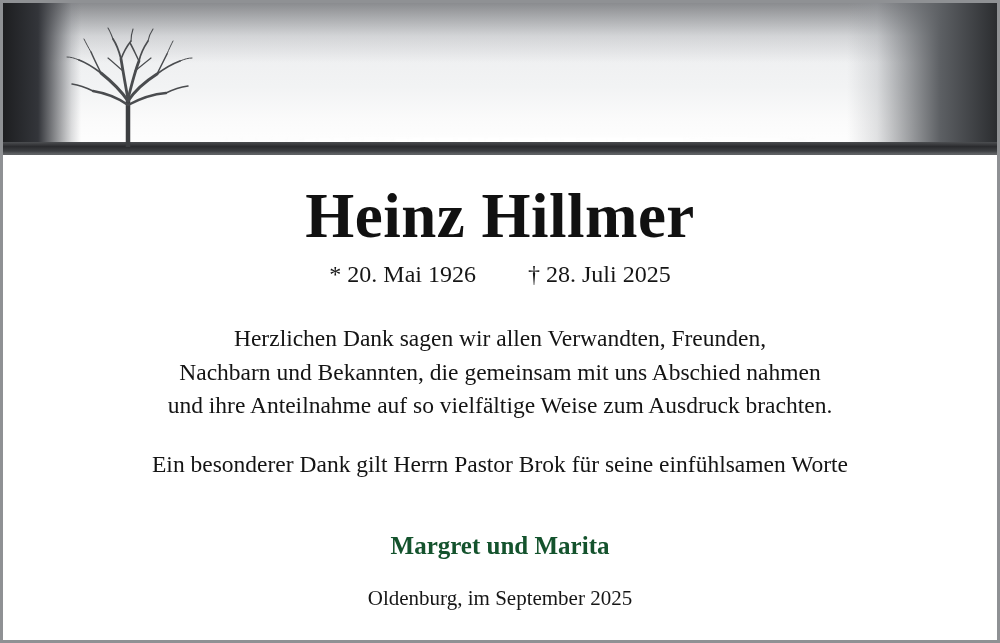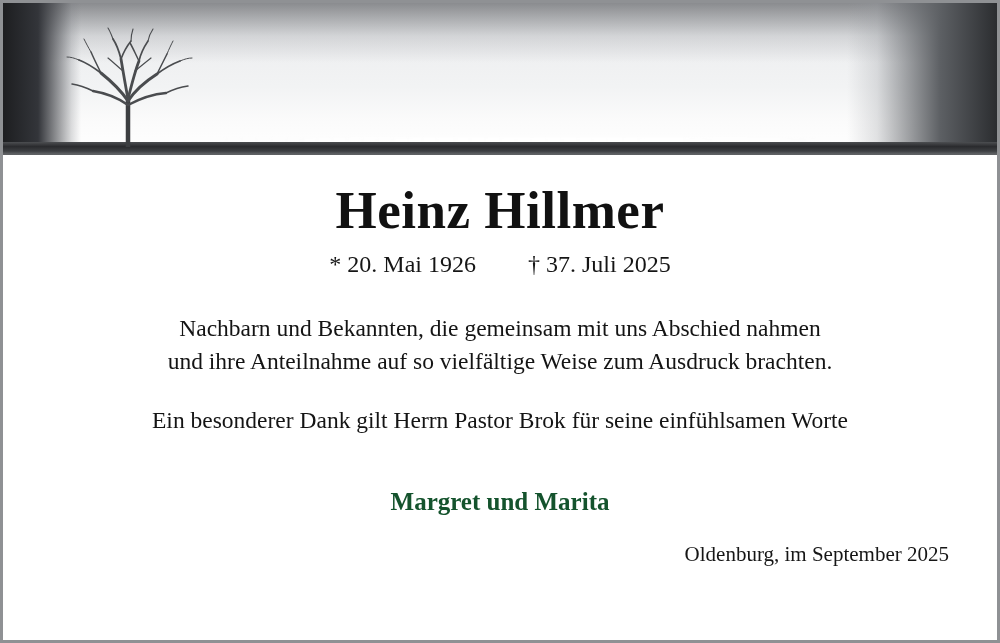--- a/index.html
+++ b/index.html
@@ -87,21 +87,21 @@
   .tree svg { display: block; }
 
   
   .content {
     position: relative;
     padding: 0 48px;
     text-align: center;
   }
   .deceased-name {
     margin: 28px 0 0 0;
-    font-size: 53px;
+    font-size: 63px;
     font-weight: 700;
     letter-spacing: 0.5px;
     line-height: 1.05;
     color: #111111;
   }
   .dates {
     margin-top: 12px;
     font-size: 24px;
     color: #151515;
     display: flex;
@@ -131,21 +131,20 @@
   .family {
     margin-top: 50px;
     font-size: 25px;
     font-weight: 700;
     color: #14532d;
   }
   .place-date {
     margin-top: 26px;
     font-size: 21px;
     color: #161616;
-    text-align: right;
   }
 </style>
 </head>
 <body>
 
 <div class="obituary-card">
 
   <div class="header-image">
     <div class="sky-top-shade"></div>
     <div class="sky-left-dark"></div>
@@ -191,24 +190,25 @@
       </svg>
     </div>
   </div>
 
   <div class="content">
 
     <h1 class="deceased-name">Heinz Hillmer</h1>
 
     <div class="dates">
       <span class="date-item">* 20. Mai 1926</span>
-      <span class="date-item">† 37. Juli 2025</span>
+      <span class="date-item">† 28. Juli 2025</span>
     </div>
 
     <div class="thanks-block">
+      <p>Herzlichen Dank sagen wir allen Verwandten, Freunden,</p>
       <p>Nachbarn und Bekannten, die gemeinsam mit uns Abschied nahmen</p>
       <p>und ihre Anteilnahme auf so vielfältige Weise zum Ausdruck brachten.</p>
     </div>
 
     <div class="pastor-block">
       <p>Ein besonderer Dank gilt Herrn Pastor Brok für seine einfühlsamen Worte</p>
     </div>
 
     <div class="family">Margret und Marita</div>
 

